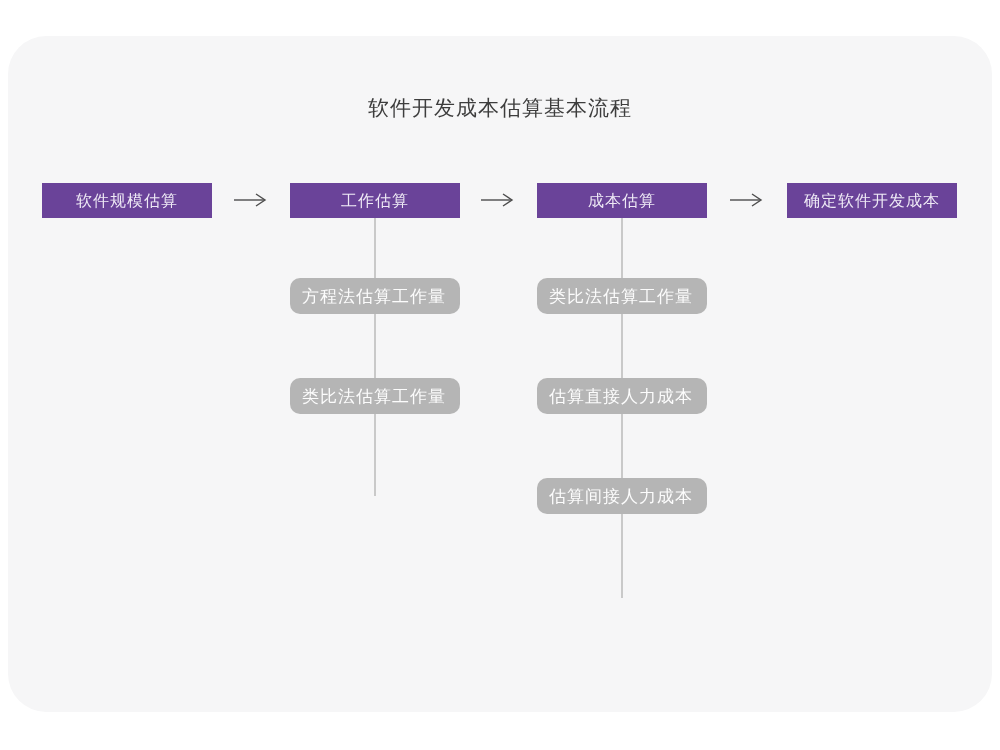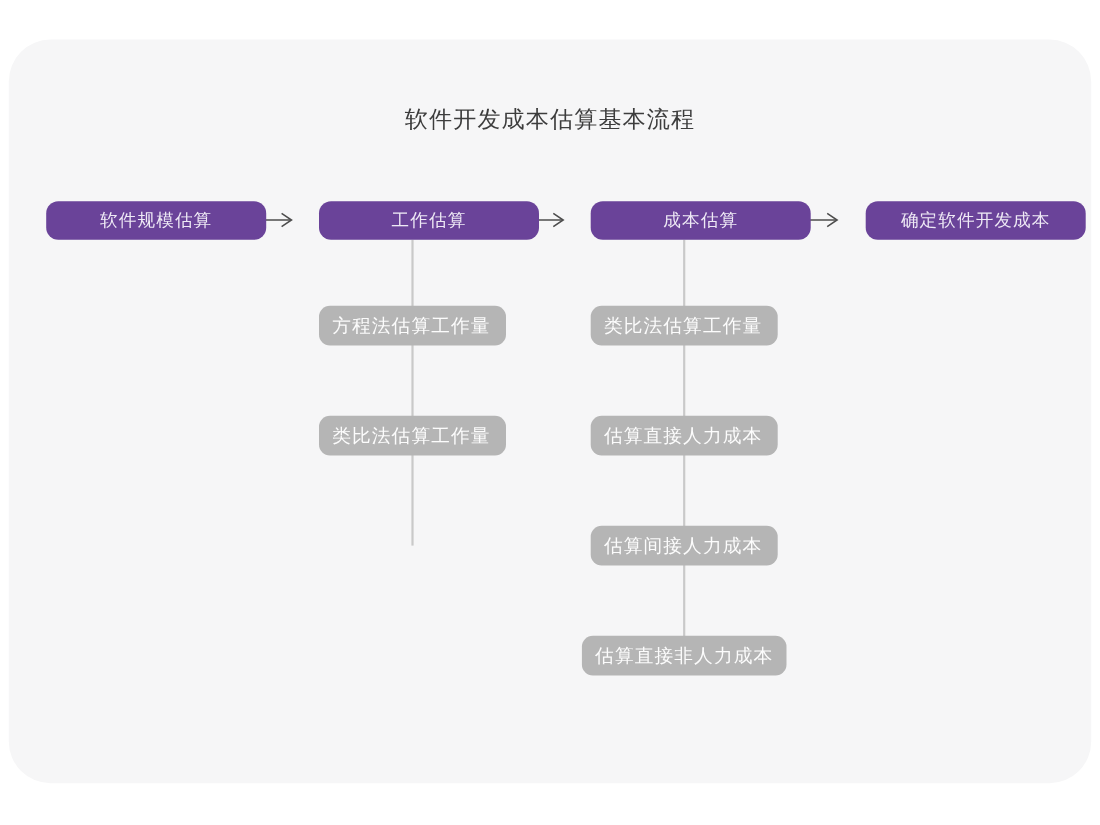--- a/index.html
+++ b/index.html
@@ -28,28 +28,28 @@
     top: 94px;
     text-align: center;
     font-size: 21px;
     font-weight: 400;
     color: #3d3d3d;
     letter-spacing: 1px;
   }
   .stage {
     position: absolute;
     top: 183px;
-    width: 200px;
+    width: 170px;
     height: 35px;
     line-height: 35px;
     background: #6a4399;
     color: #eee9f5;
     font-size: 16px;
     text-align: center;
-    border-radius: 11px;
+    border-radius: 0;
     letter-spacing: 1px;
     white-space: nowrap;
     z-index: 3;
   }
   .stage-1 { left: 42px; }
   .stage-2 { left: 290px; }
   .stage-3 { left: 537px; }
   .stage-4 { left: 787px; }
   .arrow {
     position: absolute;
@@ -125,15 +125,14 @@
 
   <div class="vline vline-1"></div>
   <div class="vline vline-2"></div>
 
   <div class="substep col-work row-1">方程法估算工作量</div>
   <div class="substep col-work row-2">类比法估算工作量</div>
 
   <div class="substep col-cost row-1">类比法估算工作量</div>
   <div class="substep col-cost row-2">估算直接人力成本</div>
   <div class="substep col-cost row-3">估算间接人力成本</div>
-  <div class="substep col-cost row-4">估算直接非人力成本</div>
 
 </div>
 
 </body></html>

